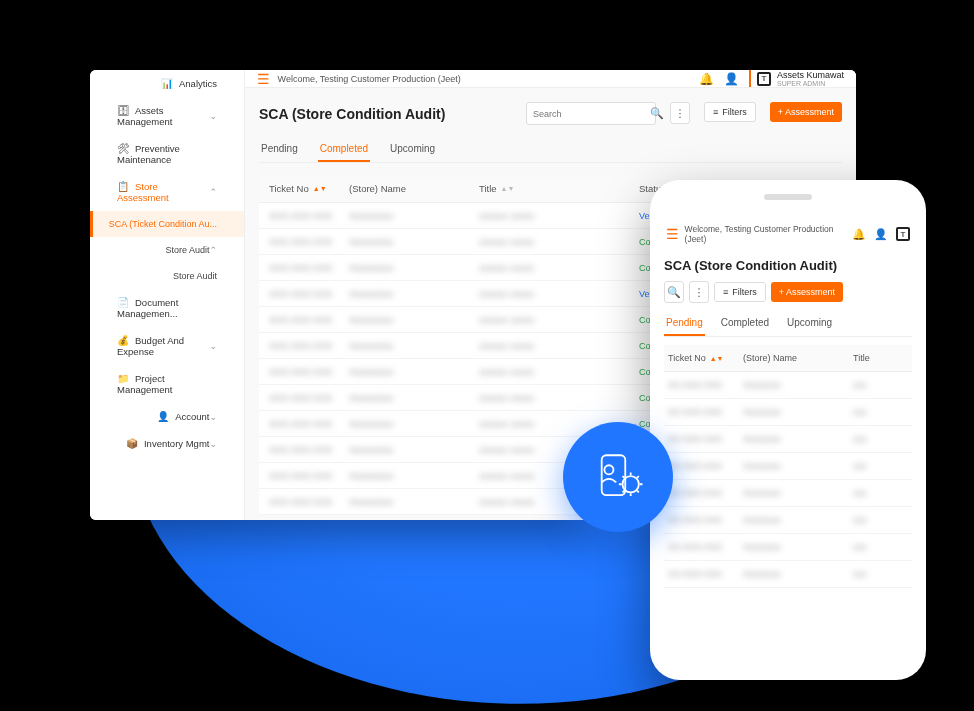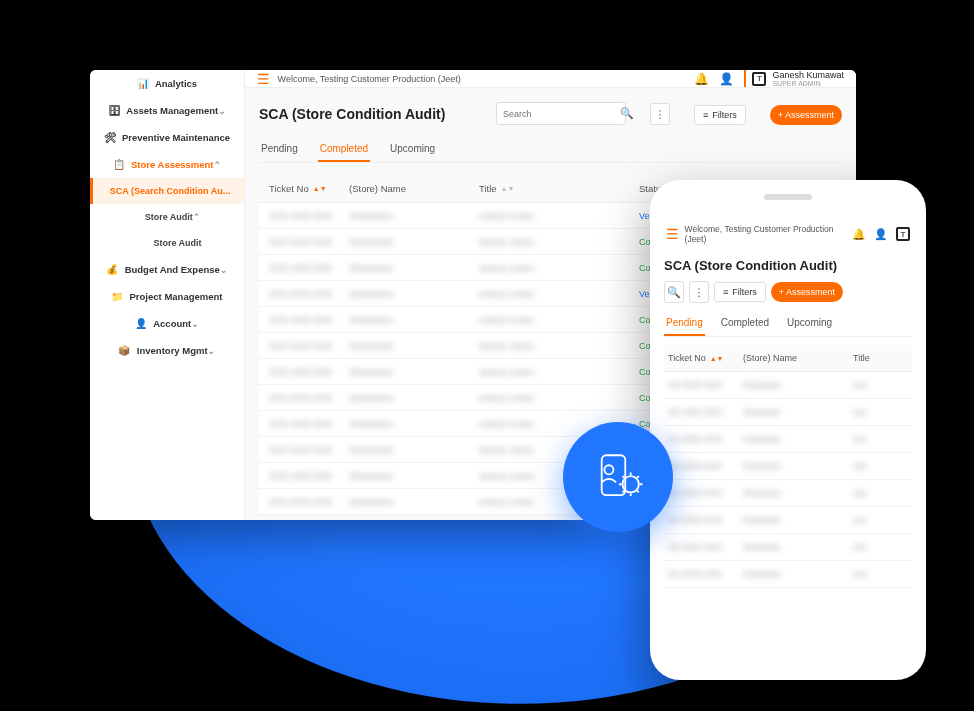--- a/index.html
+++ b/index.html
@@ -6,45 +6,45 @@
 body{background:#000;width:974px;height:711px;position:relative;overflow:hidden;}
 .blob{position:absolute;width:780px;height:560px;background:#2176ff;border-radius:50%;top:155px;left:130px;filter:blur(0px);z-index:0;
   background:radial-gradient(ellipse at center,#2176ff 0%,#2176ff 40%,#1565e8 100%);
   clip-path:ellipse(50% 48% at 50% 50%);
 }
 .desktop{position:absolute;top:70px;left:90px;width:766px;height:450px;background:#fff;border-radius:6px;box-shadow:0 15px 40px rgba(0,0,0,.35);z-index:2;display:flex;overflow:hidden;}
 .sidebar{width:155px;background:#fff;border-right:1px solid #eee;display:flex;flex-direction:column;font-size:10px;}
 .logo{padding:12px 10px;font-weight:900;font-size:18px;letter-spacing:0px;color:#222;}
 .logo .o{color:#ff6a00;}
 .nav{flex:1;overflow:hidden;}
-.nav-item{padding:8px 11px;display:flex;align-items:center;justify-content:center;color:#333;cursor:pointer;font-size:9.5px;font-weight:bold;}
+.nav-item{padding:8px 27px;display:flex;align-items:center;justify-content:flex-end;color:#333;cursor:pointer;font-size:9.5px;}
 .nav-item .ic{width:12px;display:inline-block;margin-right:6px;text-align:center;font-size:10px;}
 .nav-item.active{color:#ff6a00;}
 .nav-item.selected{background:#fff3e8;color:#ff6a00;border-left:3px solid #ff6a00;padding-left:14px;font-size:9px;}
 .nav-item.child{padding-left:22px;font-size:9px;color:#444;}
 .nav-item.childchild{padding-left:32px;font-size:9px;color:#444;}
 .chev{font-size:9px;color:#999;}
 .main{flex:1;background:#f9f9f9;display:flex;flex-direction:column;}
 .topbar{height:36px;background:#fff;display:flex;align-items:center;padding:0 12px;border-bottom:1px solid #eee;font-size:9px;color:#555;justify-content:space-between;}
 .topbar .left{display:flex;align-items:center;gap:8px;}
 .hamb{color:#ff6a00;font-size:14px;}
 .topbar .right{display:flex;align-items:center;gap:10px;}
 .user-block{display:flex;align-items:center;gap:6px;border-left:2px solid #ff6a00;padding-left:6px;}
 .user-block .nm{font-size:9px;color:#222;}
 .user-block .rl{font-size:7px;color:#999;}
 .tb-icon{color:#ff6a00;font-size:12px;}
 .content{padding:14px;}
 .page-head{display:flex;justify-content:space-between;align-items:center;}
 .page-title{font-size:14px;font-weight:600;color:#222;}
-.page-actions{display:flex;gap:24px;align-items:flex-end;}
+.page-actions{display:flex;gap:14px;align-items:flex-start;}
 .search-box{display:flex;align-items:center;border:1px solid #ddd;border-radius:3px;background:#fff;padding:4px 6px;width:130px;}
 .search-box input{border:none;outline:none;font-size:9px;flex:1;}
 .sq-btn{border:1px solid #ddd;background:#fff;width:20px;height:22px;border-radius:3px;display:flex;align-items:center;justify-content:center;font-size:11px;color:#555;}
 .filter-btn{border:1px solid #ddd;background:#fff;padding:4px 8px;border-radius:3px;font-size:9px;color:#333;display:flex;gap:4px;align-items:center;}
-.primary-btn{background:#ff6a00;color:#fff;border:none;padding:5px 8px;border-radius:10px;font-size:9px;cursor:pointer;}
+.primary-btn{background:#ff6a00;color:#fff;border:none;padding:5px 8px;border-radius:3px;font-size:9px;cursor:pointer;}
 .tabs{display:flex;gap:18px;margin-top:12px;font-size:10px;border-bottom:1px solid #eee;}
 .tab{padding:6px 2px;color:#555;cursor:pointer;}
 .tab.active{color:#ff6a00;border-bottom:2px solid #ff6a00;}
 .table{margin-top:12px;background:#fff;font-size:9.5px;}
 .thead{display:flex;padding:8px 10px;color:#555;border-bottom:1px solid #eee;background:#fafafa;}
 .th,.td{display:flex;align-items:center;}
 .c1{width:80px;}.c2{width:130px;}.c3{width:160px;}.c4{width:70px;}
 .sort{margin-left:4px;font-size:7px;color:#ff6a00;}
 .sort2{margin-left:4px;font-size:7px;color:#bbb;}
 .trow{display:flex;padding:7px 10px;border-bottom:1px solid #f3f3f3;color:#333;}
@@ -88,28 +88,31 @@
           <span class="chev">⌄</span>
         </div>
         <div class="nav-item">
           <span><span class="ic">🛠</span>Preventive Maintenance</span>
         </div>
         <div class="nav-item active">
           <span><span class="ic">📋</span>Store Assessment</span>
           <span class="chev">⌃</span>
         </div>
         <div class="nav-item selected">
-          <span>SCA (Search Condition Au...</span>
+          <span>SCA (Ticket Condition Au...</span>
         </div>
         <div class="nav-item child">
           <span>Store Audit</span>
           <span class="chev">⌃</span>
         </div>
         <div class="nav-item childchild">
           <span>Store Audit</span>
+        </div>
+        <div class="nav-item">
+          <span><span class="ic">📄</span>Document Managemen...</span>
         </div>
         <div class="nav-item">
           <span><span class="ic">💰</span>Budget And Expense</span>
           <span class="chev">⌄</span>
         </div>
         <div class="nav-item">
           <span><span class="ic">📁</span>Project Management</span>
         </div>
         <div class="nav-item">
           <span><span class="ic">👤</span>Account</span>
@@ -126,21 +129,21 @@
       <div class="left">
         <span class="hamb">☰</span>
         <span>Welcome, Testing Customer Production (Jeet)</span>
       </div>
       <div class="right">
         <span class="tb-icon">🔔</span>
         <span class="tb-icon">👤</span>
         <div class="user-block">
           <span class="t-logo">T</span>
           <div>
-            <div class="nm">Ganesh Kumawat</div>
+            <div class="nm">Assets Kumawat</div>
             <div class="rl">SUPER ADMIN</div>
           </div>
         </div>
       </div>
     </div>
     <div class="content">
       <div class="page-head">
         <div class="page-title">SCA (Store Condition Audit)</div>
         <div class="page-actions">
           <div class="search-box">

